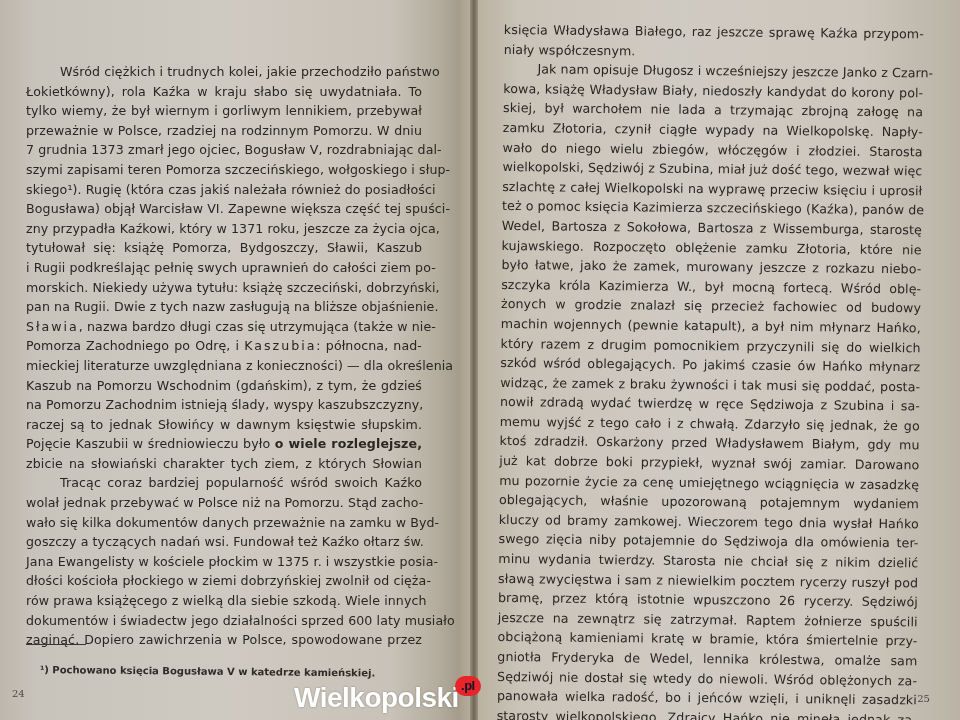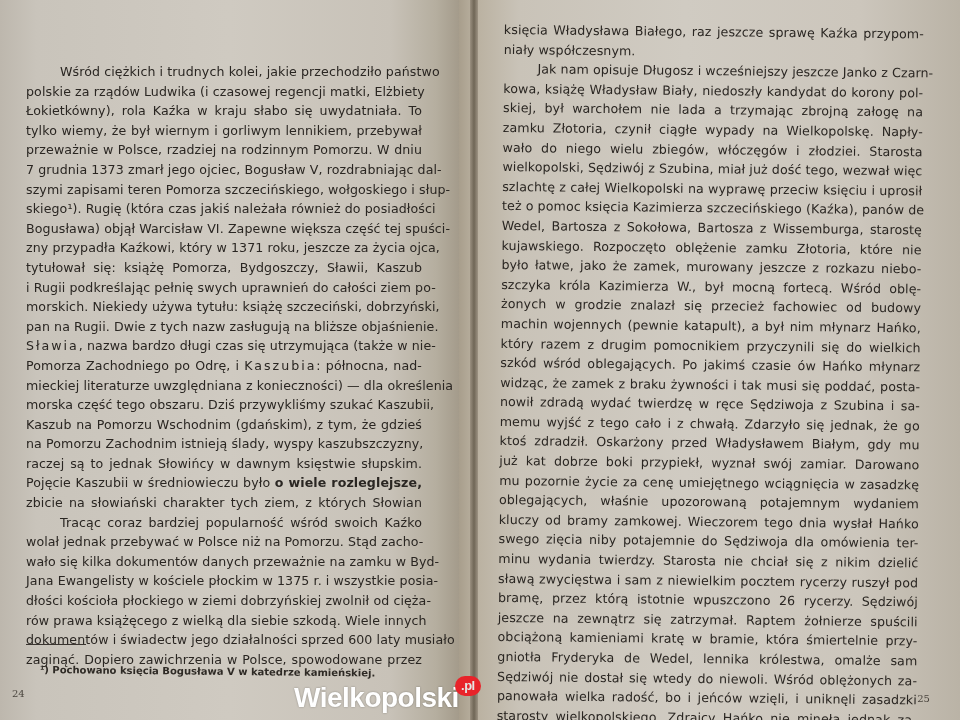--- a/index.html
+++ b/index.html
@@ -57,57 +57,56 @@
   .page-right .page-number { left: 458px; top: 693px; }
   .watermark {
     position: absolute; left: 294px; top: 682px;
     font-family: "Liberation Sans", sans-serif; font-weight: bold;
     font-size: 28px; color: #ffffff; letter-spacing: -0.5px;
     text-shadow: 0 0 2px rgba(0,0,0,0.35);
   }
   .watermark .dot {
     position: absolute; right: -22px; top: -6px;
     width: 26px; height: 20px; border-radius: 10px;
-    background: #e8232a; color: #e5e5e5;
+    background: #e8232a; color: #0f172a;
     font-size: 13px; line-height: 20px; text-align: center;
     text-shadow: none;
   }
 </style>
 </head>
 <body>
 
 <div class="spread">
   <div class="page page-left">
     <div class="text" id="left-text">
         <span class="line indent">Wśród ciężkich i trudnych kolei, jakie przechodziło państwo</span>
-        <span class="line">polskie za rządów Ludwika (i czasowej regencji matki, Elżbiety</span>
         <span class="line">Łokietkówny), rola Kaźka w kraju słabo się uwydatniała.  To</span>
         <span class="line">tylko wiemy, że był wiernym i gorliwym lennikiem, przebywał</span>
         <span class="line">przeważnie w Polsce, rzadziej na rodzinnym Pomorzu.  W dniu</span>
         <span class="line">7 grudnia 1373 zmarł jego ojciec, Bogusław V, rozdrabniając dal-</span>
         <span class="line">szymi zapisami teren Pomorza szczecińskiego, wołgoskiego i słup-</span>
         <span class="line">skiego¹).  Rugię (która czas jakiś należała również do posiadłości</span>
         <span class="line">Bogusława) objął Warcisław VI. Zapewne większa część tej spuści-</span>
         <span class="line">zny przypadła Kaźkowi, który w 1371 roku, jeszcze za życia ojca,</span>
         <span class="line">tytułował się: książę Pomorza, Bydgoszczy, Sławii, Kaszub</span>
         <span class="line">i Rugii  podkreślając pełnię swych uprawnień do całości ziem po-</span>
         <span class="line">morskich.  Niekiedy używa tytułu: książę szczeciński, dobrzyński,</span>
         <span class="line">pan na Rugii.  Dwie z tych nazw zasługują na bliższe objaśnienie.</span>
         <span class="line"><span class="spaced">Sławia</span>, nazwa bardzo długi czas się utrzymująca (także w nie-</span>
         <span class="line">Pomorza Zachodniego po Odrę, i <span class="spaced">Kaszubia</span>: północna, nad-</span>
         <span class="line">mieckiej literaturze uwzględniana z konieczności) — dla określenia</span>
-        <span class="line">morska część tego obszaru.  Dziś przywykliśmy szukać Kaszubii,</span>
         <span class="line">Kaszub na Pomorzu Wschodnim (gdańskim), z tym, że gdzieś</span>
         <span class="line">na Pomorzu Zachodnim istnieją ślady, wyspy kaszubszczyzny,</span>
         <span class="line">raczej są to jednak Słowińcy w dawnym księstwie słupskim.</span>
         <span class="line">Pojęcie Kaszubii w średniowieczu było <span class="bold">o wiele rozleglejsze,</span></span>
         <span class="line">zbicie na słowiański charakter tych ziem, z których Słowian</span>
         <span class="line indent">Tracąc coraz bardziej popularność wśród swoich  Kaźko</span>
         <span class="line">wolał jednak przebywać w Polsce niż na Pomorzu.  Stąd zacho-</span>
         <span class="line">wało się kilka dokumentów danych przeważnie na zamku w Byd-</span>
+        <span class="line">goszczy a tyczących nadań wsi.  Fundował też Kaźko ołtarz św.</span>
         <span class="line">Jana Ewangelisty w kościele płockim w 1375 r. i wszystkie posia-</span>
         <span class="line">dłości kościoła płockiego w ziemi dobrzyńskiej zwolnił od cięża-</span>
         <span class="line">rów prawa książęcego z wielką dla siebie szkodą.  Wiele innych</span>
         <span class="line">dokumentów i świadectw jego działalności sprzed 600 laty musiało</span>
         <span class="line">zaginąć.  Dopiero zawichrzenia w Polsce, spowodowane przez</span>
       </div>
     <div class="rule"></div>
     <div class="footnote">¹) Pochowano księcia Bogusława V w katedrze kamieńskiej.</div>
     <div class="page-number">24</div>
   </div>

